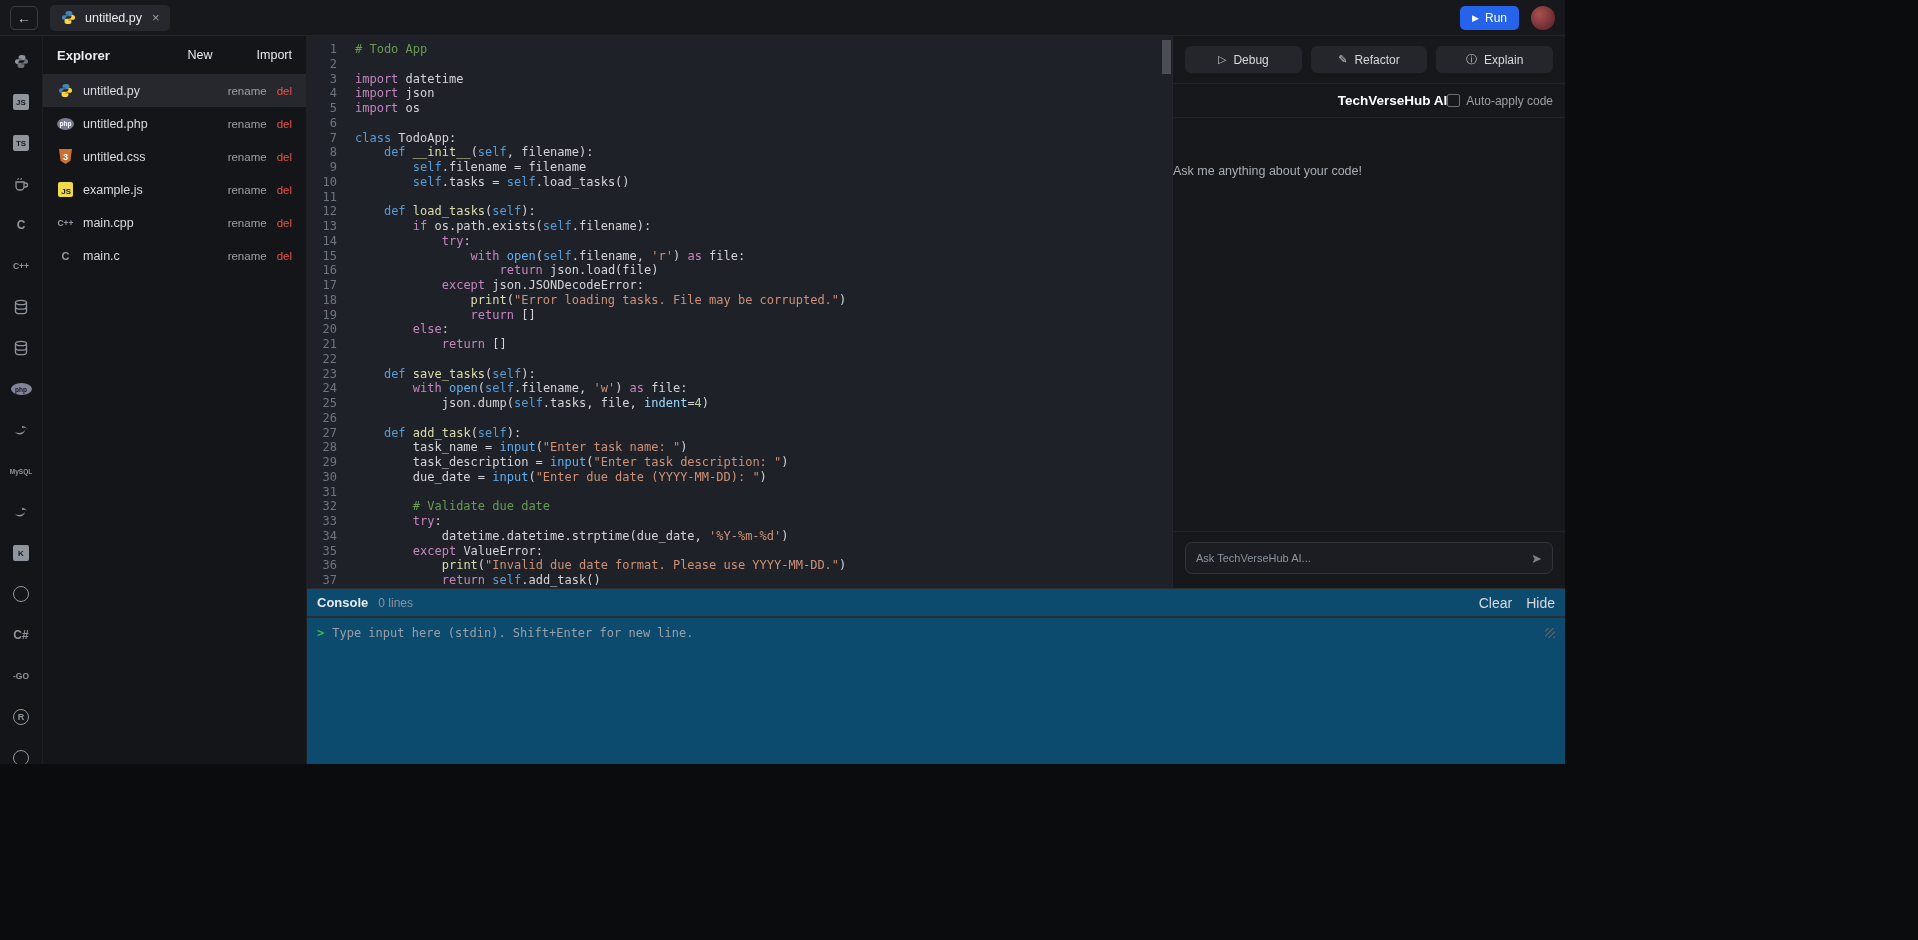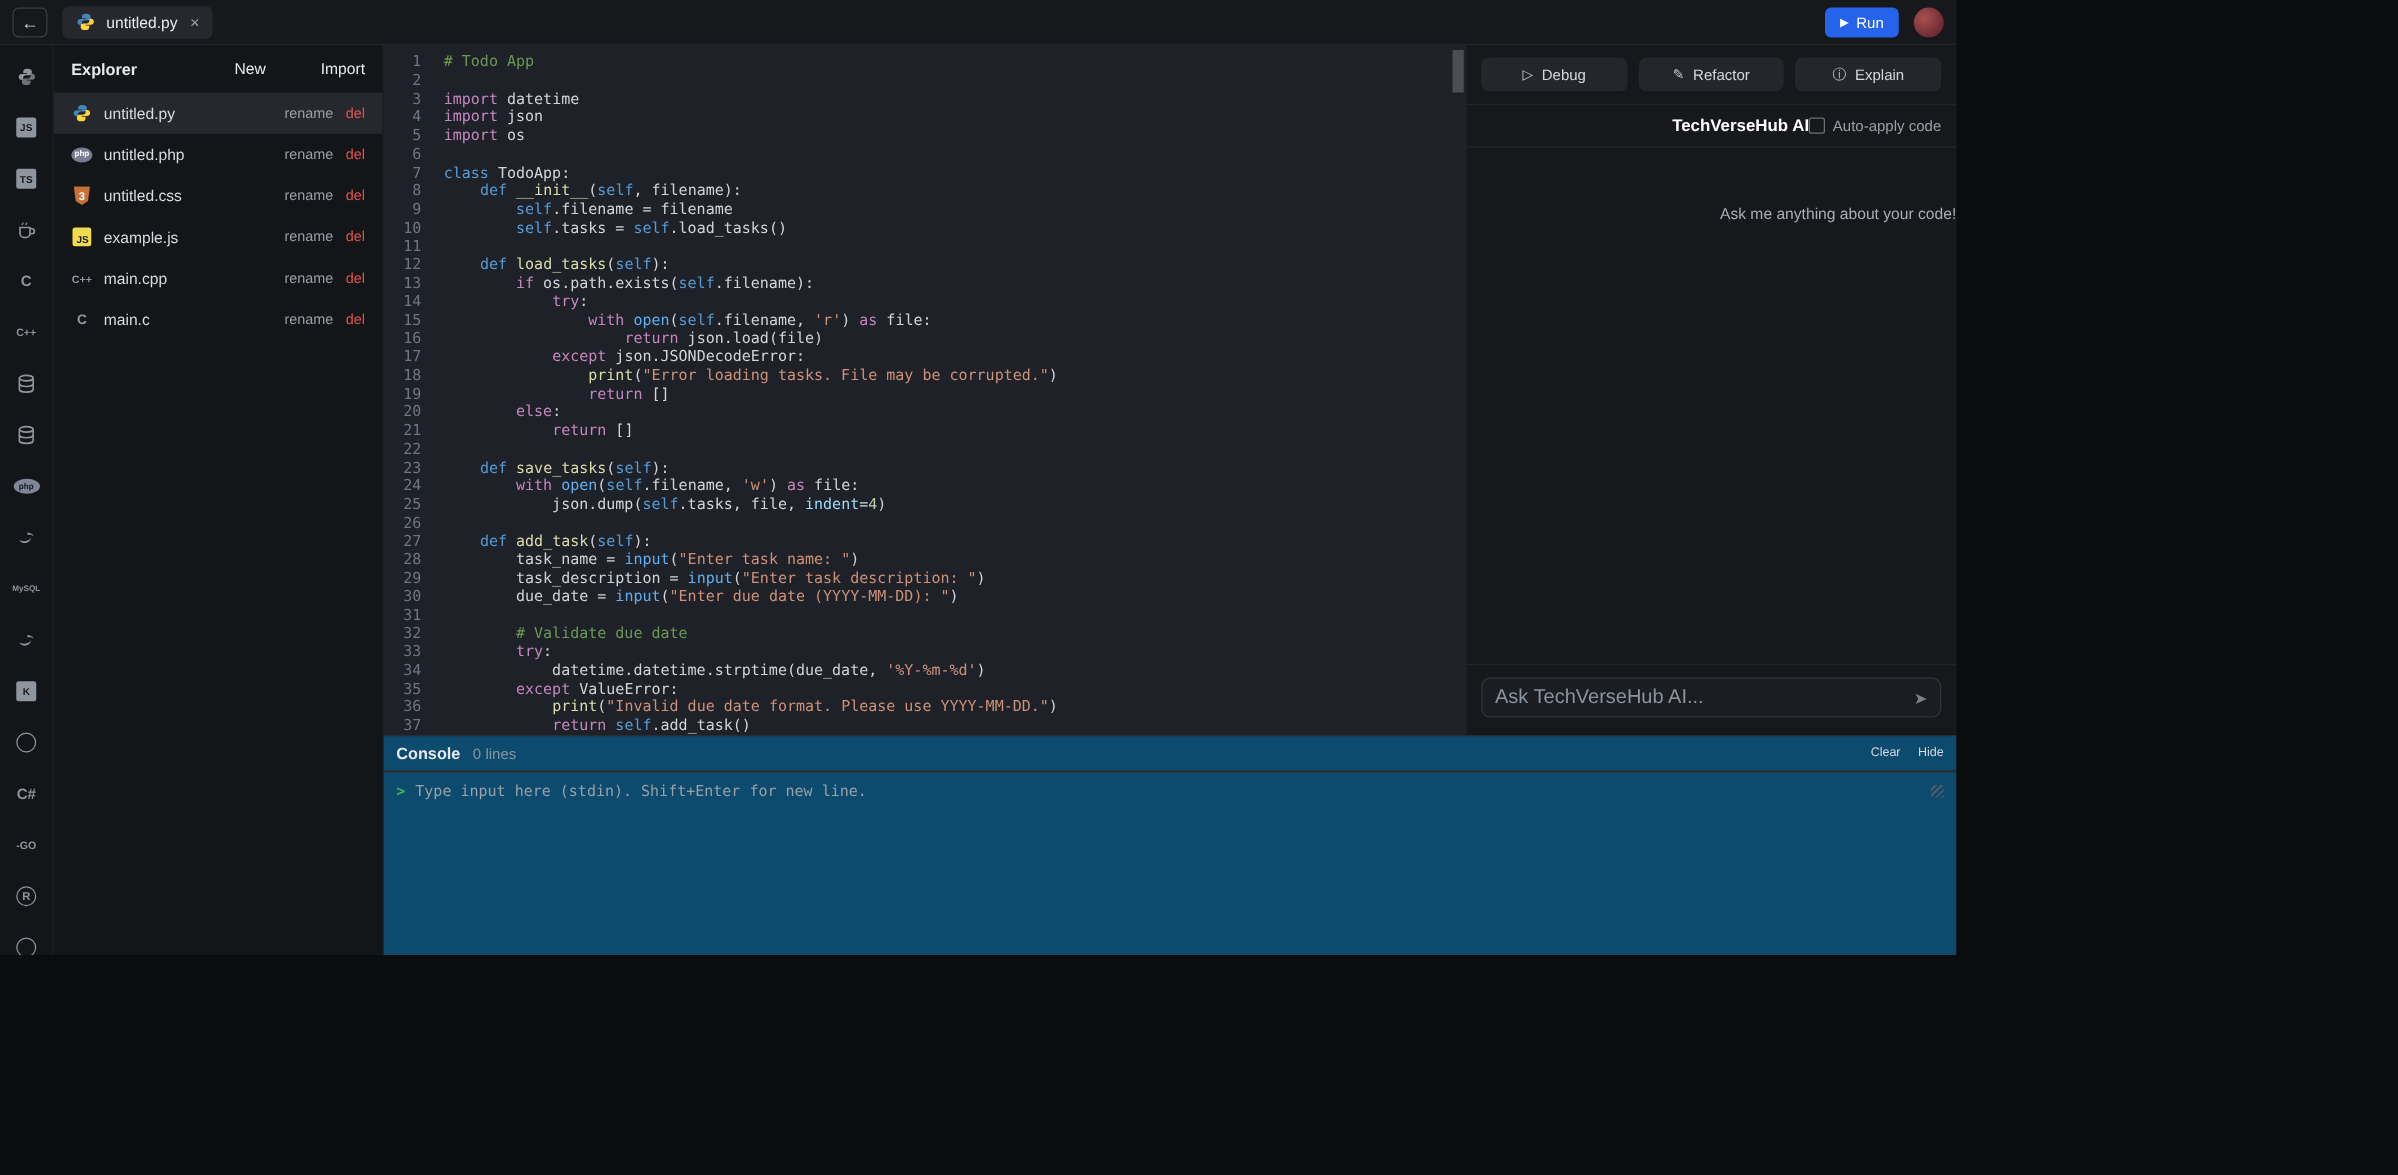--- a/index.html
+++ b/index.html
@@ -87,38 +87,38 @@
   .assist-actions { display:flex; gap:9px; padding:10px 12px; border-bottom:1px solid #222428; }
   .assist-btn { flex:1; height:27px; background:#24262c; border:none; border-radius:6px;
                 color:#d5d9de; font-size:12px; display:flex; align-items:center;
                 justify-content:center; gap:7px; cursor:pointer; }
   .assist-btn-icon { font-size:11px; color:#c2c7cd; }
   .assist-header { height:34px; display:flex; align-items:center; padding:0 12px;
                    border-bottom:1px solid #222428;text-align:right; }
   .assist-title { font-weight:bold; font-size:13.5px; color:#fff; flex:1; }
   .auto-apply { display:flex; align-items:center; gap:6px; color:#9aa0a6; font-size:12px; cursor:pointer; }
   .checkbox { width:13px; height:13px; border:1px solid #6b7076; border-radius:2px; background:transparent; }
-  .assist-chat { flex:1; display:flex; justify-content:flex-end; padding-top:46px;
+  .assist-chat { flex:1; display:flex; justify-content:flex-start; padding-top:46px;
                  color:#a8aeb5; font-size:12.5px; }
   .assist-inputrow { border-top:1px solid #222428; padding:10px 12px 14px; }
   .assist-input { height:32px; background:#1b1d22; border:1px solid #31343a; border-radius:7px;
                   display:flex; align-items:center; padding:0 10px; }
   .assist-input input { flex:1; background:transparent; border:none; outline:none;
-                        color:#c9d1d9; font-size:16px; font-family:"Liberation Sans", sans-serif; }
+                        color:#c9d1d9; font-size:11px; font-family:"Liberation Sans", sans-serif; }
   .assist-input input::placeholder { color:#8b949e; }
   .send-icon { color:#7d838c; font-size:13px; cursor:pointer; margin-left:8px; }
 
   
   .console { flex:1; background:#0c4a6e; border-top:1px solid #2a2d33;
              display:flex; flex-direction:column; min-height:0; }
   .console-header { height:28px; flex:0 0 28px; display:flex; align-items:center;
                     padding:0 10px; gap:10px; border-bottom:1px solid #2a2d33; }
   .console-title { font-weight:bold; font-size:13px; color:#e8eaed; }
   .console-count { font-size:12px; color:#8b949e; }
-  .console-header-actions { margin-left:auto; display:flex; gap:14px; font-size:10px; color:#d7dadf; }
+  .console-header-actions { margin-left:auto; display:flex; gap:14px; font-size:14px; color:#d7dadf; }
   .console-header-actions span { cursor:pointer; }
   .console-body { flex:1; padding:11px 10px; font-family:"DejaVu Sans Mono", monospace;
                   font-size:12px; color:#c9ccd1; }
   .console-inputrow { height:30px; flex:0 0 30px; border-top:1px solid #2a2d33; display:flex;
                       align-items:center; padding:0 10px; gap:8px;
                       font-family:"DejaVu Sans Mono", monospace; font-size:12px; }
   .console-prompt { color:#3fb950; font-weight:bold; }
   .console-inputrow input { flex:1; background:transparent; border:none; outline:none; color:#c9d1d9;
                             font-family:"DejaVu Sans Mono", monospace; font-size:12px; }
   .console-inputrow input::placeholder { color:#9aa0a6; }

